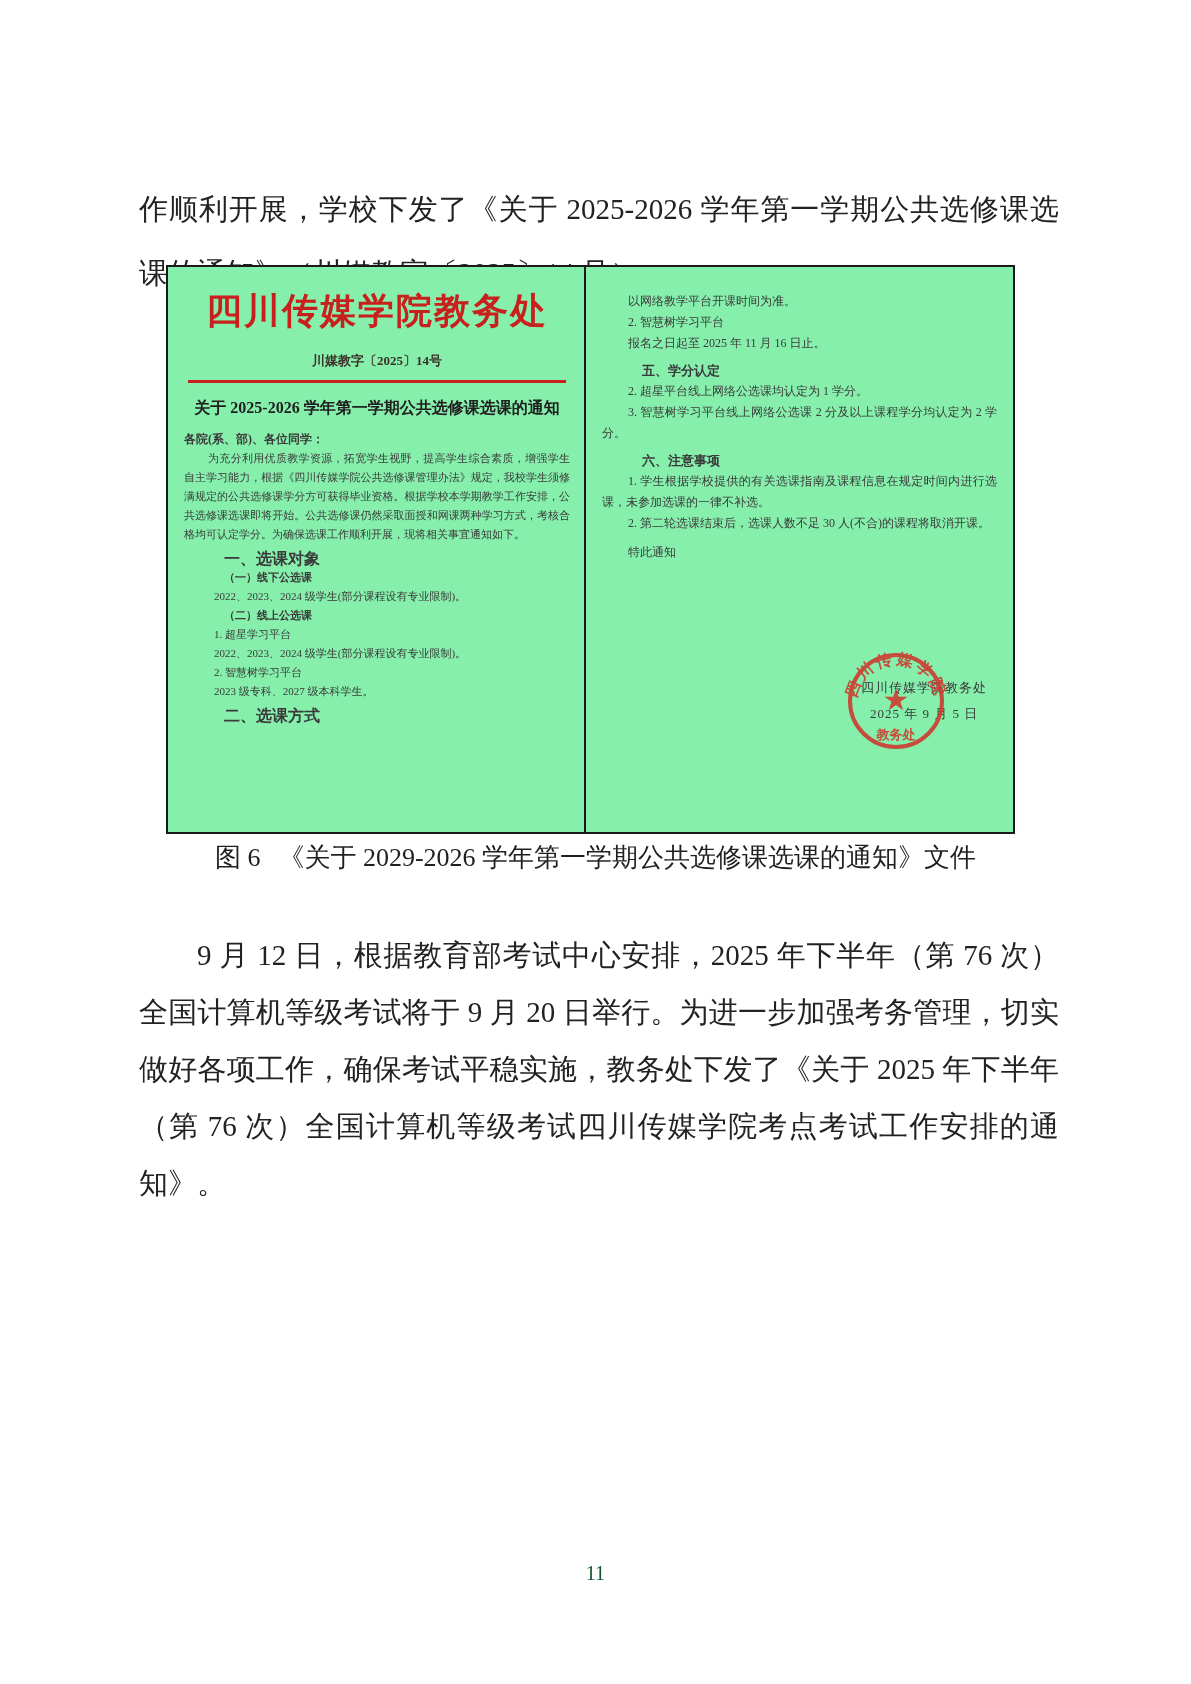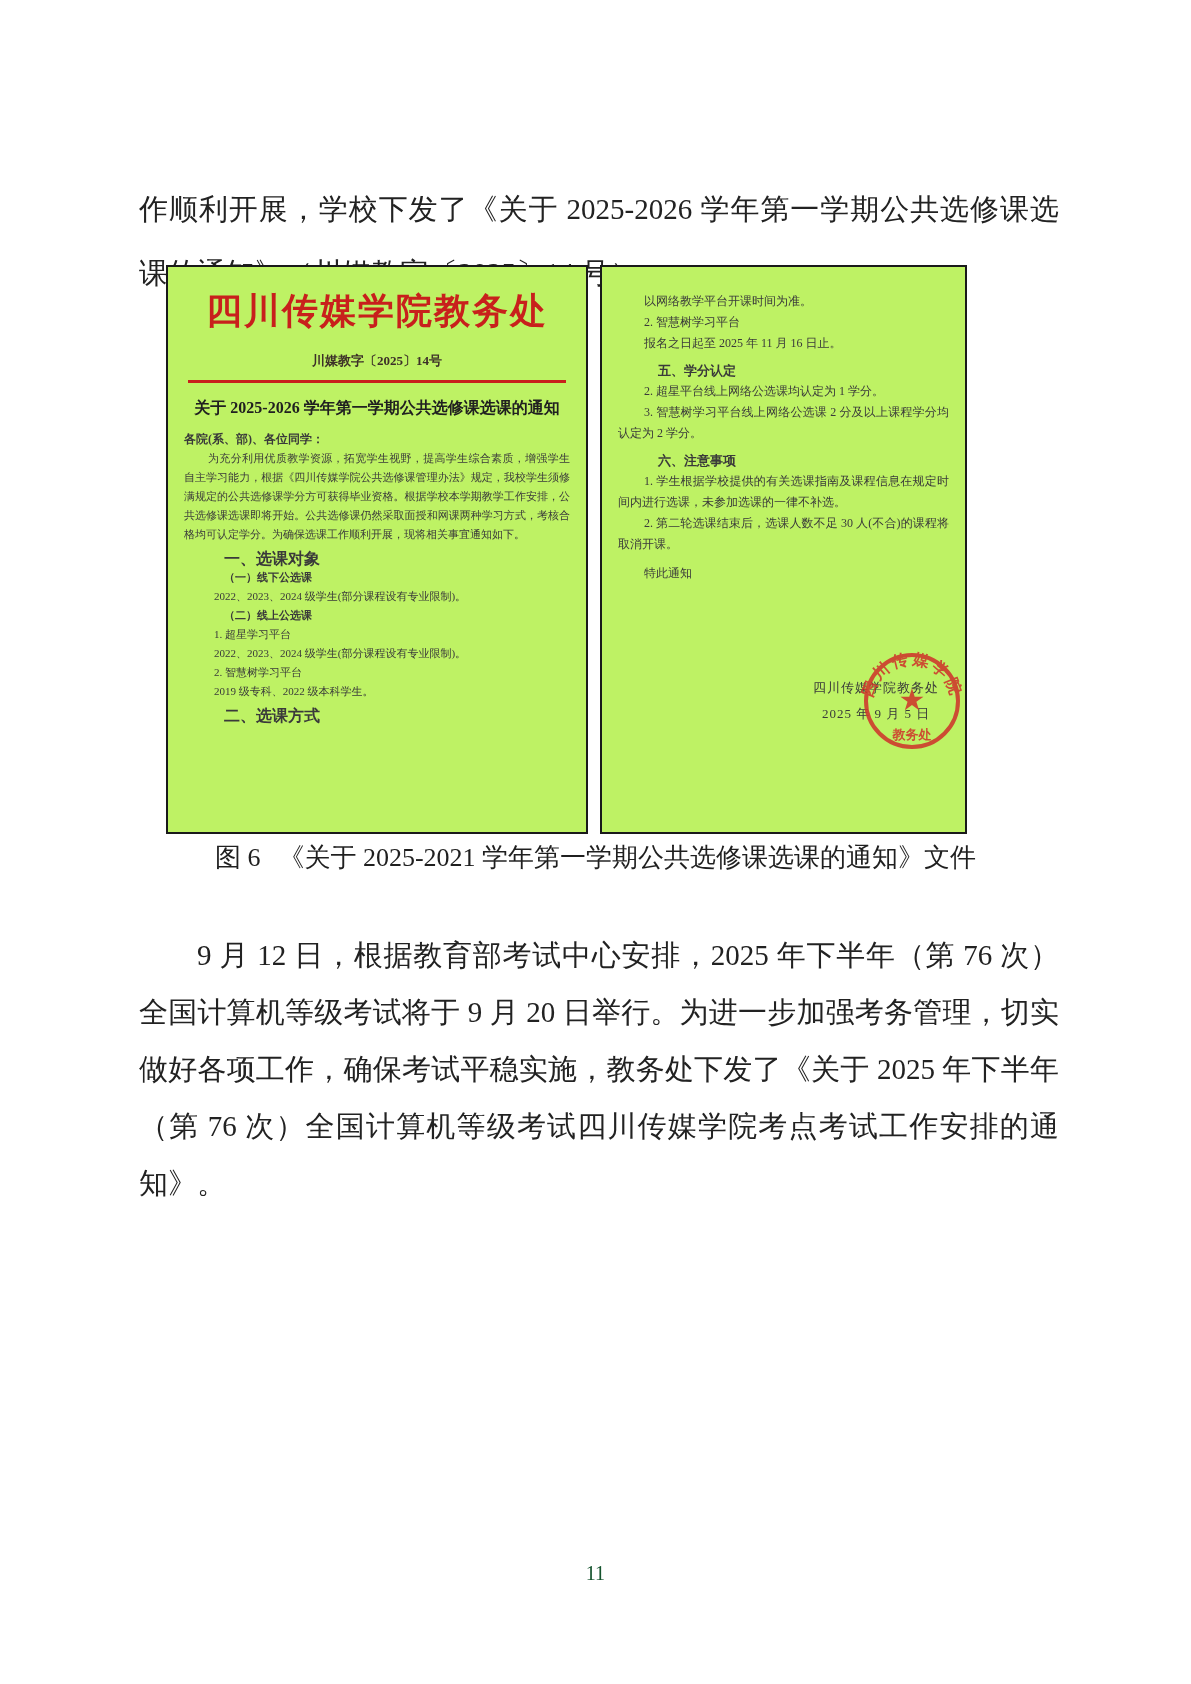--- a/index.html
+++ b/index.html
@@ -9,25 +9,25 @@
   }
   .body-para {
     position:absolute; left:139px; width:920px; font-size:29px;
     text-align:justify; color:#222;
   }
   .para-top { top:148px; line-height:64px; }
   .para-bottom { top:898px; line-height:57px; text-indent:58px; }
 
   
   .scan {
-    position:absolute; top:265px; height:569px; background:#bef264;
+    position:absolute; top:265px; height:569px; background:#86efac;
     border:2px solid #1a1a1a; box-sizing:border-box; color:#3a3a3a; overflow:hidden;
   }
   .scan-left  { left:166px; width:422px; }
-  .scan-right { left:600px; width:367px; }
+  .scan-right { left:584px; width:431px; }
 
   .letterhead {
     margin:20px 6px 0; text-align:center; font-size:36px; font-weight:700;
     letter-spacing:2px; white-space:nowrap;
   }
   .doc-number { margin-top:16px; text-align:center; font-size:13px; font-weight:700; color:#3d3028; }
   .red-rule { margin:10px 20px 0; height:3px; }
   .notice-title { margin:15px 6px 0; text-align:center; font-size:16px; font-weight:700; color:#202020; white-space:nowrap; }
 
   .scan-body { margin:11px 16px 0; font-size:11px; line-height:19px; text-align:justify; }
@@ -75,21 +75,21 @@
         <div class="salutation">各院(系、部)、各位同学：</div>
         <div class="ind">为充分利用优质教学资源，拓宽学生视野，提高学生综合素质，增强学生自主学习能力，根据《四川传媒学院公共选修课管理办法》规定，我校学生须修满规定的公共选修课学分方可获得毕业资格。根据学校本学期教学工作安排，公共选修课选课即将开始。公共选修课仍然采取面授和网课两种学习方式，考核合格均可认定学分。为确保选课工作顺利开展，现将相关事宜通知如下。</div>
 
         <div class="sec-head">一、选课对象</div>
         <div class="sub-head">（一）线下公选课</div>
         <div class="item-line">2022、2023、2024 级学生(部分课程设有专业限制)。</div>
         <div class="sub-head">（二）线上公选课</div>
         <div class="item-line">1. 超星学习平台</div>
         <div class="item-line">2022、2023、2024 级学生(部分课程设有专业限制)。</div>
         <div class="item-line">2. 智慧树学习平台</div>
-        <div class="item-line">2019 级专科、2022 级本科学生。</div>
+        <div class="item-line">2023 级专科、2027 级本科学生。</div>
 
         <div class="sec-head">二、选课方式</div>
       </div>
     </div>
 
     <div class="scan scan-right">
       <div class="scan-body">
         <div class="ind2">以网络教学平台开课时间为准。</div>
         <div class="ind2">2. 智慧树学习平台</div>
         <div class="ind2">报名之日起至 2025 年 11 月 16 日止。</div>
@@ -116,19 +116,19 @@
         <text font-size="16" font-weight="700" fill="#cf372c" letter-spacing="3">
           <textPath href="#sealArc" startOffset="50%" text-anchor="middle">四川传媒学院</textPath>
         </text>
         <text x="52" y="63" text-anchor="middle" font-size="30" fill="#cf372c">★</text>
         <text x="52" y="92" text-anchor="middle" font-size="13" font-weight="700" fill="#cf372c">教务处</text>
       </svg>
     </div>
   </div>
 
   <div class="figure-caption">
-    <span>图 6</span><span class="caption-gap"></span><span>《关于 2025-2021 学年第一学期公共选修课选课的通知》文件</span>
+    <span>图 6</span><span class="caption-gap"></span><span>《关于 2029-2026 学年第一学期公共选修课选课的通知》文件</span>
   </div>
 
   <p class="body-para para-bottom">9 月 12 日，根据教育部考试中心安排，2025 年下半年（第 76 次）全国计算机等级考试将于 9 月 20 日举行。为进一步加强考务管理，切实做好各项工作，确保考试平稳实施，教务处下发了《关于 2025 年下半年（第 76 次）全国计算机等级考试四川传媒学院考点考试工作安排的通知》。</p>
 
   <div class="page-number">11</div>
 </div>
 
 </body></html>

